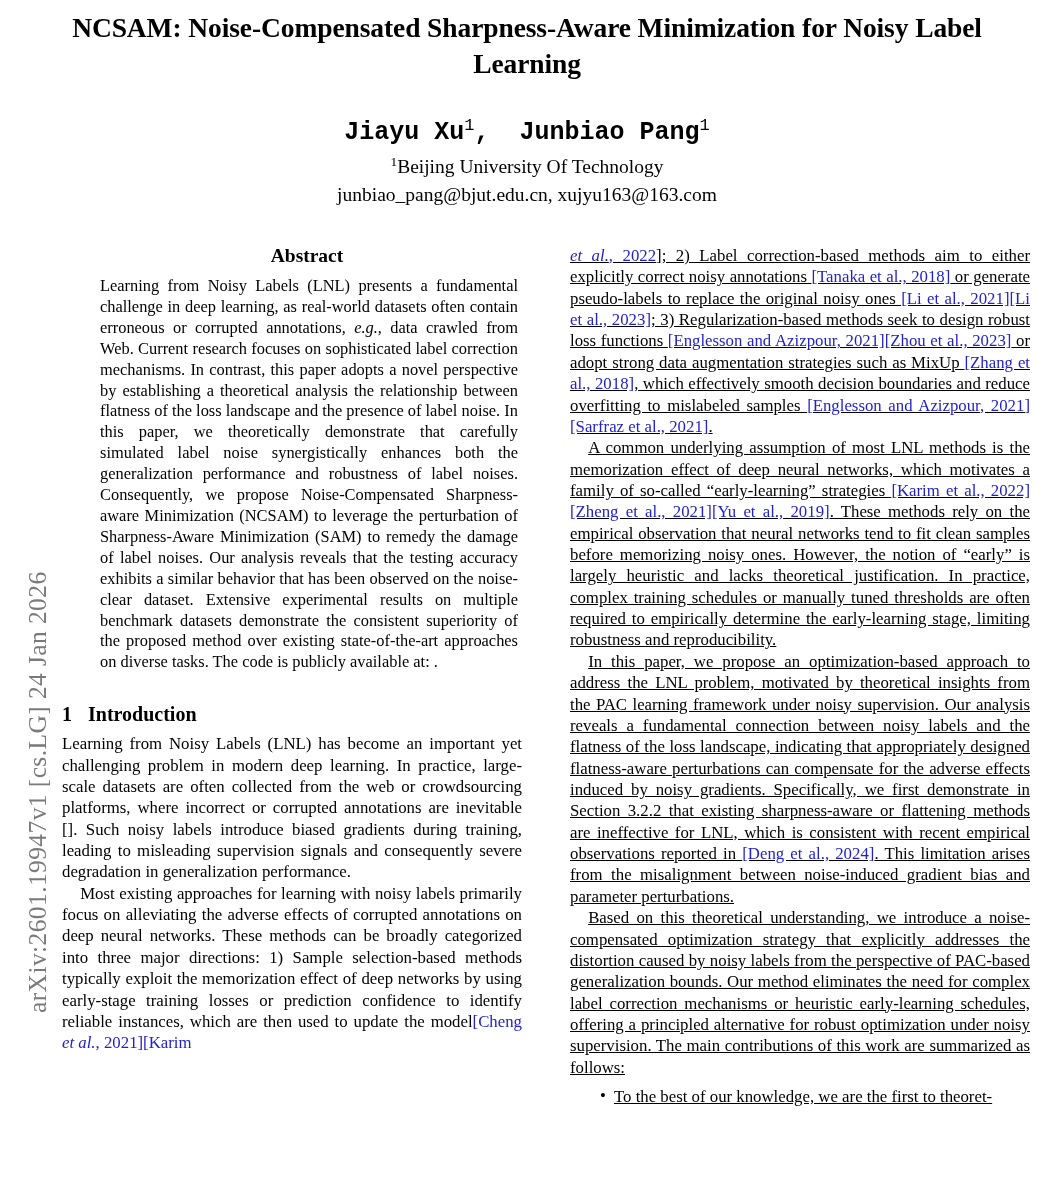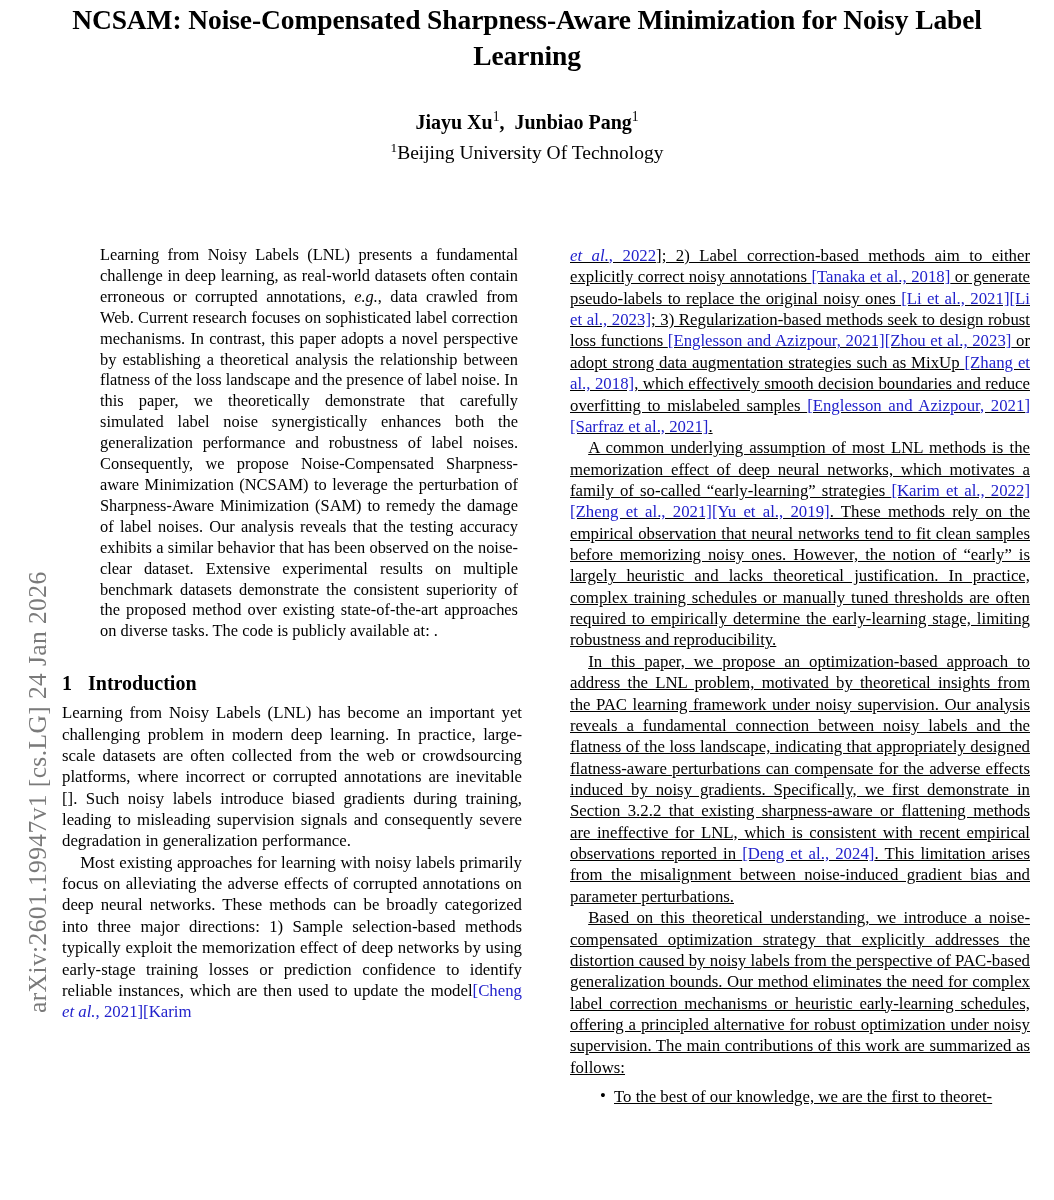--- a/index.html
+++ b/index.html
@@ -46,30 +46,31 @@
     position: absolute;
     left: 62px;
     top: 0px;
     width: 930px;
     text-align: center;
   }
   #paper-title {
     font-size: 27.5px;
     font-weight: bold;
     line-height: 1.32;
-    margin: 0;
+    margin: 8px;
     padding-top: 2px;
     letter-spacing: -0.1px;
   }
 
   #authors {
     margin-top: 34px;
-    font-size: 20px;
+    font-size: 25px;
     font-weight: bold;
     line-height: 1.3;
+    font-family: Liberation Mono, monospace;
   }
   #authors .sep { font-weight: bold; }
   .sup {
     font-size: 0.68em;
     vertical-align: super;
     line-height: 0;
     font-weight: normal;
   }
   #affiliation {
     margin-top: 4px;
@@ -172,26 +173,28 @@
   <div id="title-block">
     <h1 id="paper-title">NCSAM: Noise-Compensated Sharpness-Aware Minimization for Noisy Label Learning</h1>
 
     <div id="authors">
       <span>Jiayu Xu</span><span class="sup">1</span><span class="sep">,</span>&nbsp;
       <span>Junbiao Pang</span><span class="sup">1</span>
     </div>
 
     <div id="affiliation"><span class="sup">1</span><span>Beijing University Of Technology</span></div>
 
+    <div id="emails">junbiao_pang@bjut.edu.cn, xujyu163@163.com</div>
   </div>
 
   <div id="cols">
 
     <div class="col" id="col-left">
 
+      <div id="abstract-head">Abstract</div>
 
       <p id="abstract-body" class="body first"><span>Learning from Noisy Labels (LNL) presents a fundamental challenge in deep learning, as real-world datasets often contain erroneous or corrupted annotations, </span><span class="it">e.g.</span><span>, data crawled from Web. Current research focuses on sophisticated label correction mechanisms. In contrast, this paper adopts a novel perspective by establishing a theoretical analysis the relationship between flatness of the loss landscape and the presence of label noise. In this paper, we theoretically demonstrate that carefully simulated label noise synergistically enhances both the generalization performance and robustness of label noises. Consequently, we propose Noise-Compensated Sharpness-aware Minimization (NCSAM) to leverage the perturbation of Sharpness-Aware Minimization (SAM) to remedy the damage of label noises. Our analysis reveals that the testing accuracy exhibits a similar behavior that has been observed on the noise-clear dataset. Extensive experimental results on multiple benchmark datasets demonstrate the consistent superiority of the proposed method over existing state-of-the-art approaches on diverse tasks. The code is publicly available at: .</span></p>
 
       <h2 class="section-head"><span class="secnum">1</span><span>Introduction</span></h2>
 
       <p class="body first">Learning from Noisy Labels (LNL) has become an important yet challenging problem in modern deep learning. In practice, large-scale datasets are often collected from the web or crowdsourcing platforms, where incorrect or corrupted annotations are inevitable []. Such noisy labels introduce biased gradients during training, leading to misleading supervision signals and consequently severe degradation in generalization performance.</p>
 
       <p class="body"><span>Most existing approaches for learning with noisy labels primarily focus on alleviating the adverse effects of corrupted annotations on deep neural networks. These methods can be broadly categorized into three major directions: 1) Sample selection-based methods typically exploit the memorization effect of deep networks by using early-stage training losses or prediction confidence to identify reliable instances, which are then used to update the model</span><span class="cite"><span>[</span><span>Cheng </span><span class="it">et al.</span><span>, 2021</span><span>]</span></span><span class="cite"><span>[</span><span>Karim </span></span></p>
     </div>
 

